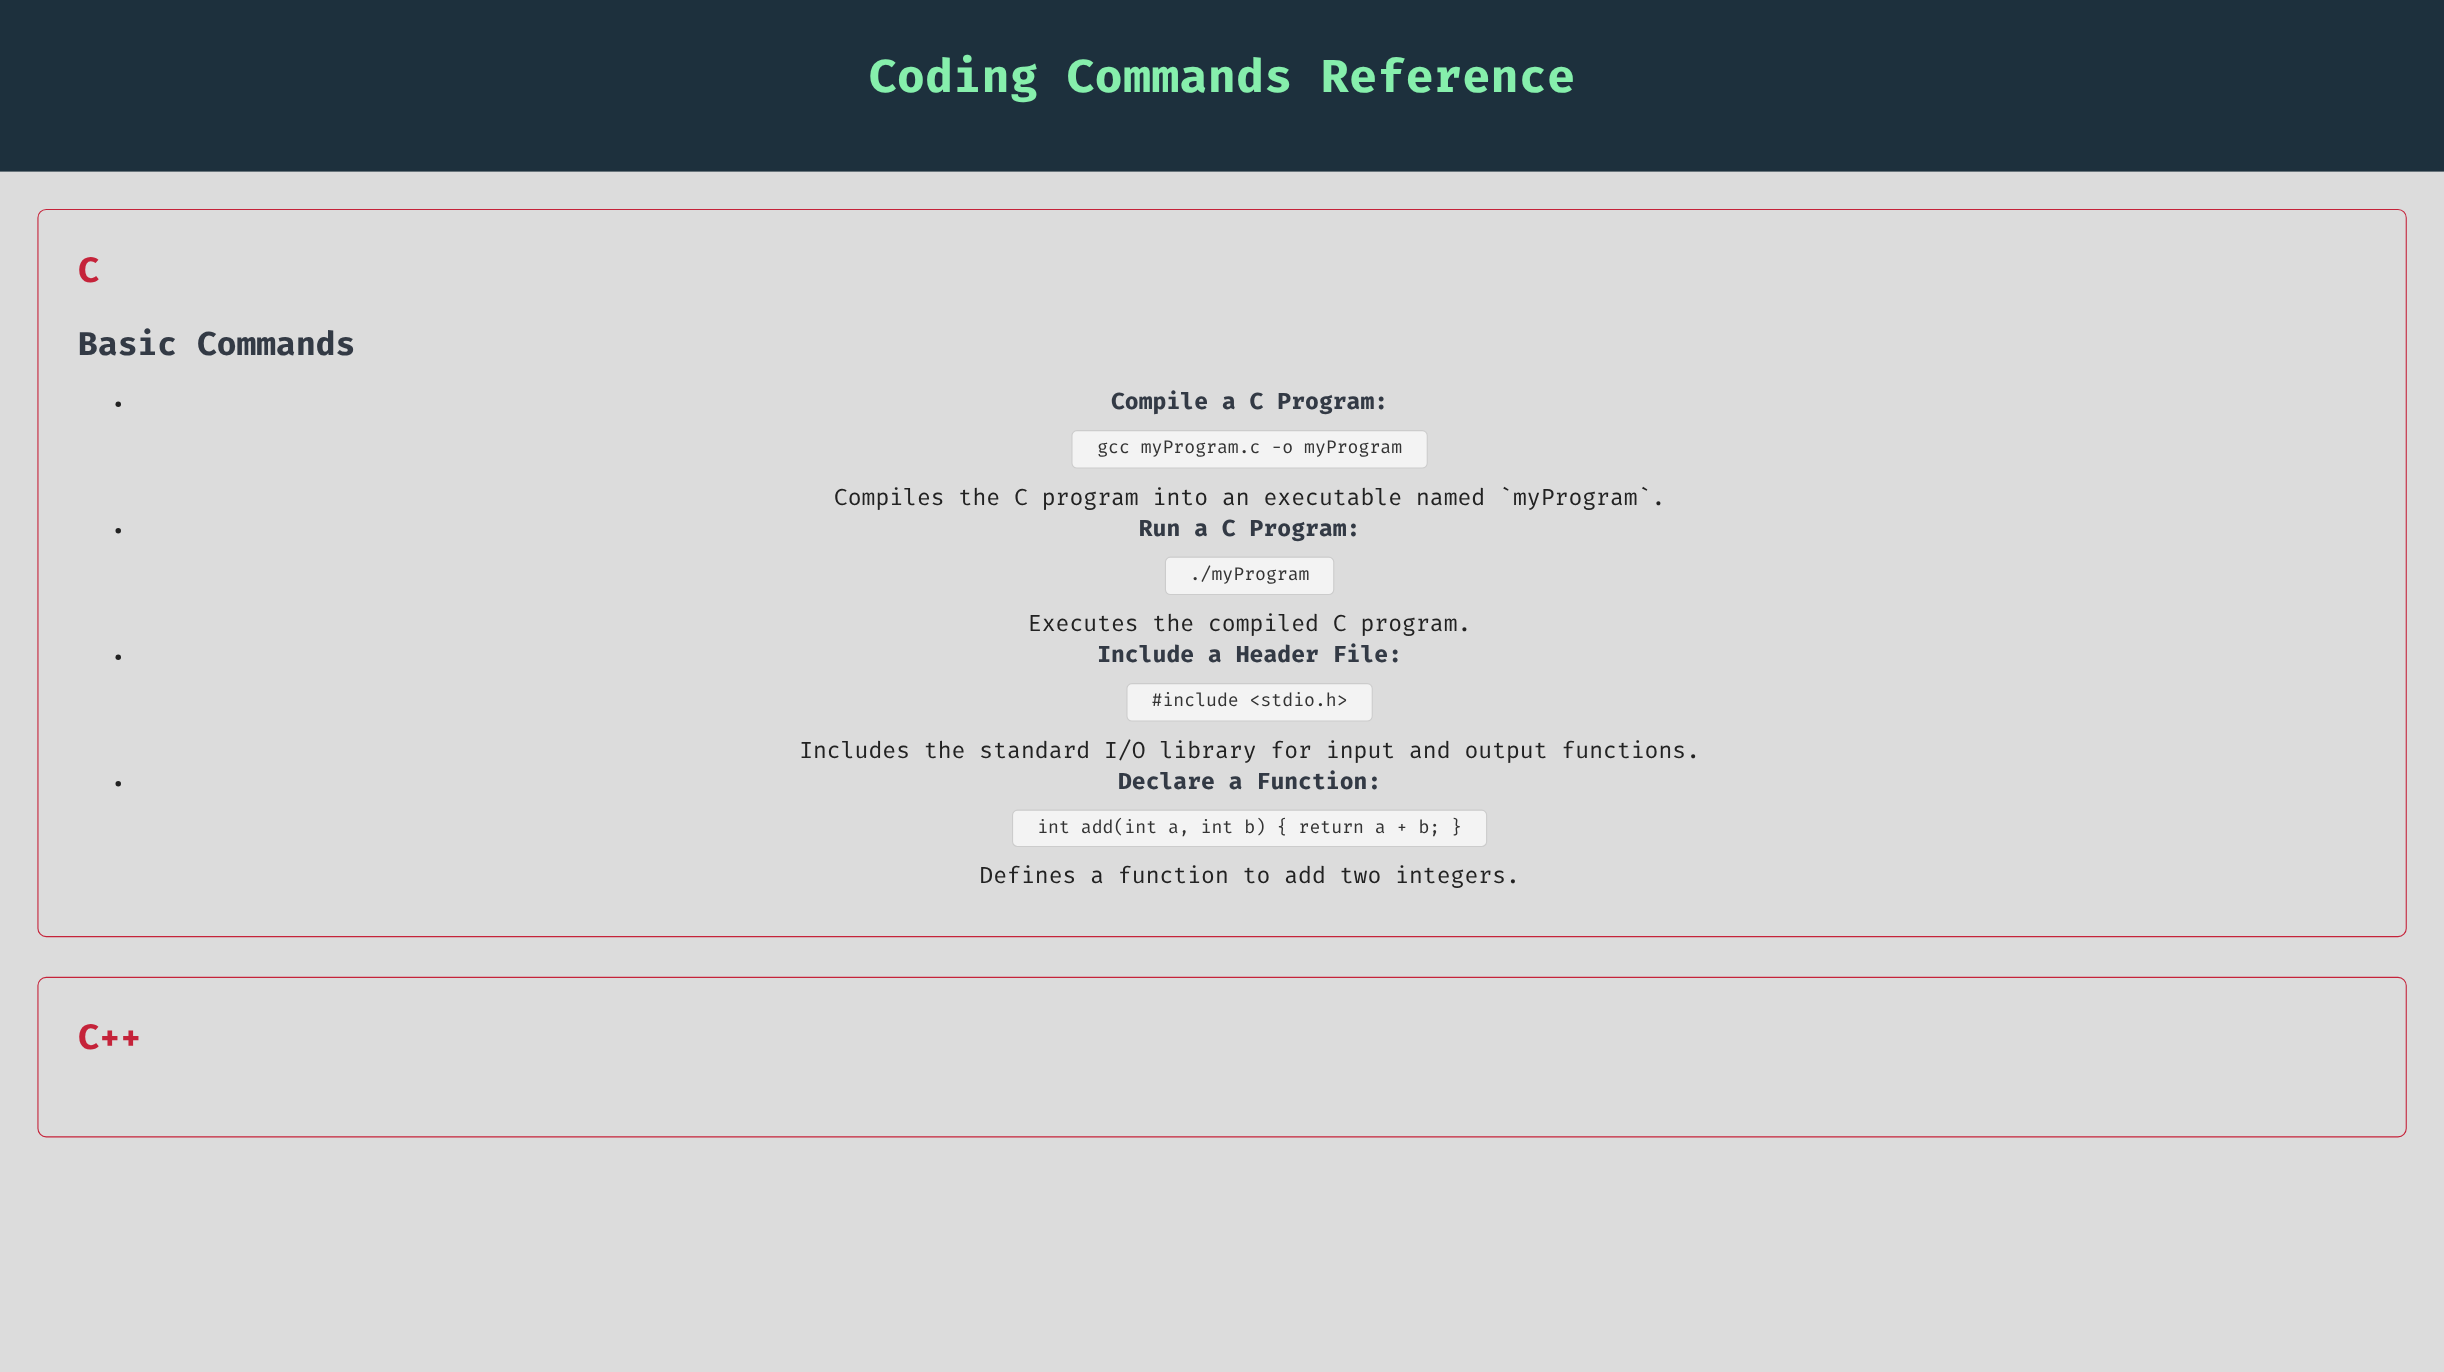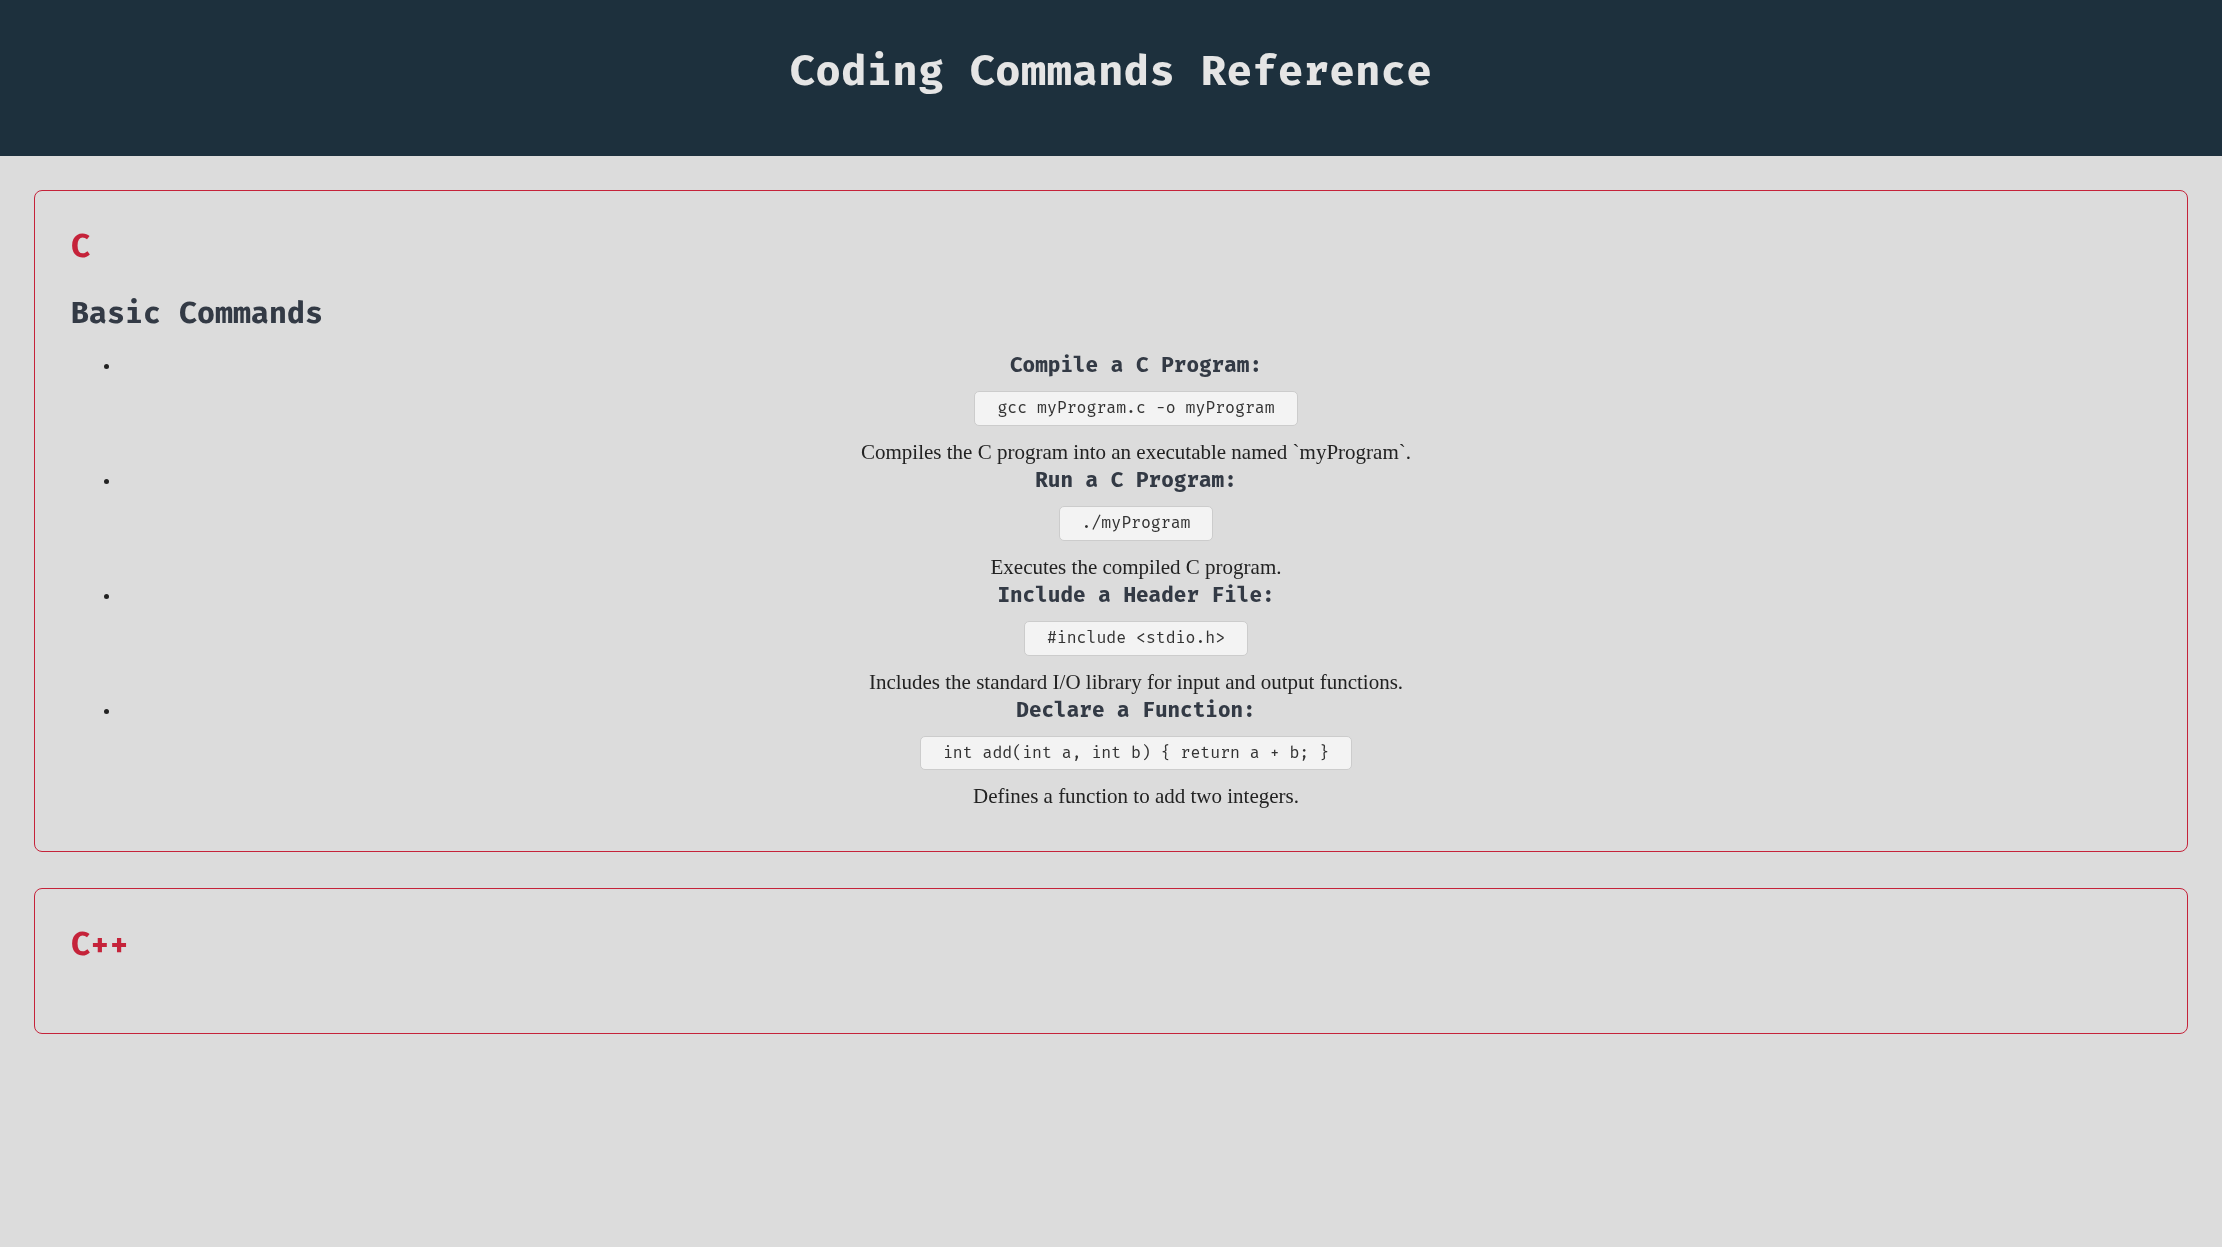--- a/index.html
+++ b/index.html
@@ -13,21 +13,21 @@
   * { box-sizing: border-box; }
   body {
     margin: 0;
     padding: 0;
     background: var(--body-bg);
     font-family: "Fira Mono", "Consolas", "Menlo", "DejaVu Sans Mono", monospace;
     color: #222;
   }
   .page-header {
     background: var(--header-bg);
-    color: #e5e5e5;
+    color: #86efac;
     padding: 46px 20px 60px 20px;
     text-align: center;
   }
   .page-header h1 {
     margin: 0;
     font-size: 42px;
     font-weight: 700;
     letter-spacing: 0.5px;
   }
   .content {
@@ -77,21 +77,20 @@
     font-size: 16.5px;
     color: #333;
     margin: 12px 0 12px 0;
     white-space: pre;
     font-family: inherit;
   }
   .item-desc {
     font-size: 21px;
     color: #222;
     margin: 0 0 2px 0;
-    font-family: Liberation Serif, serif;
   }
 </style>
 </head>
 <body>
 
 <div class="page-header">
   <h1>Coding Commands Reference</h1>
 </div>
 
 <div class="content">

